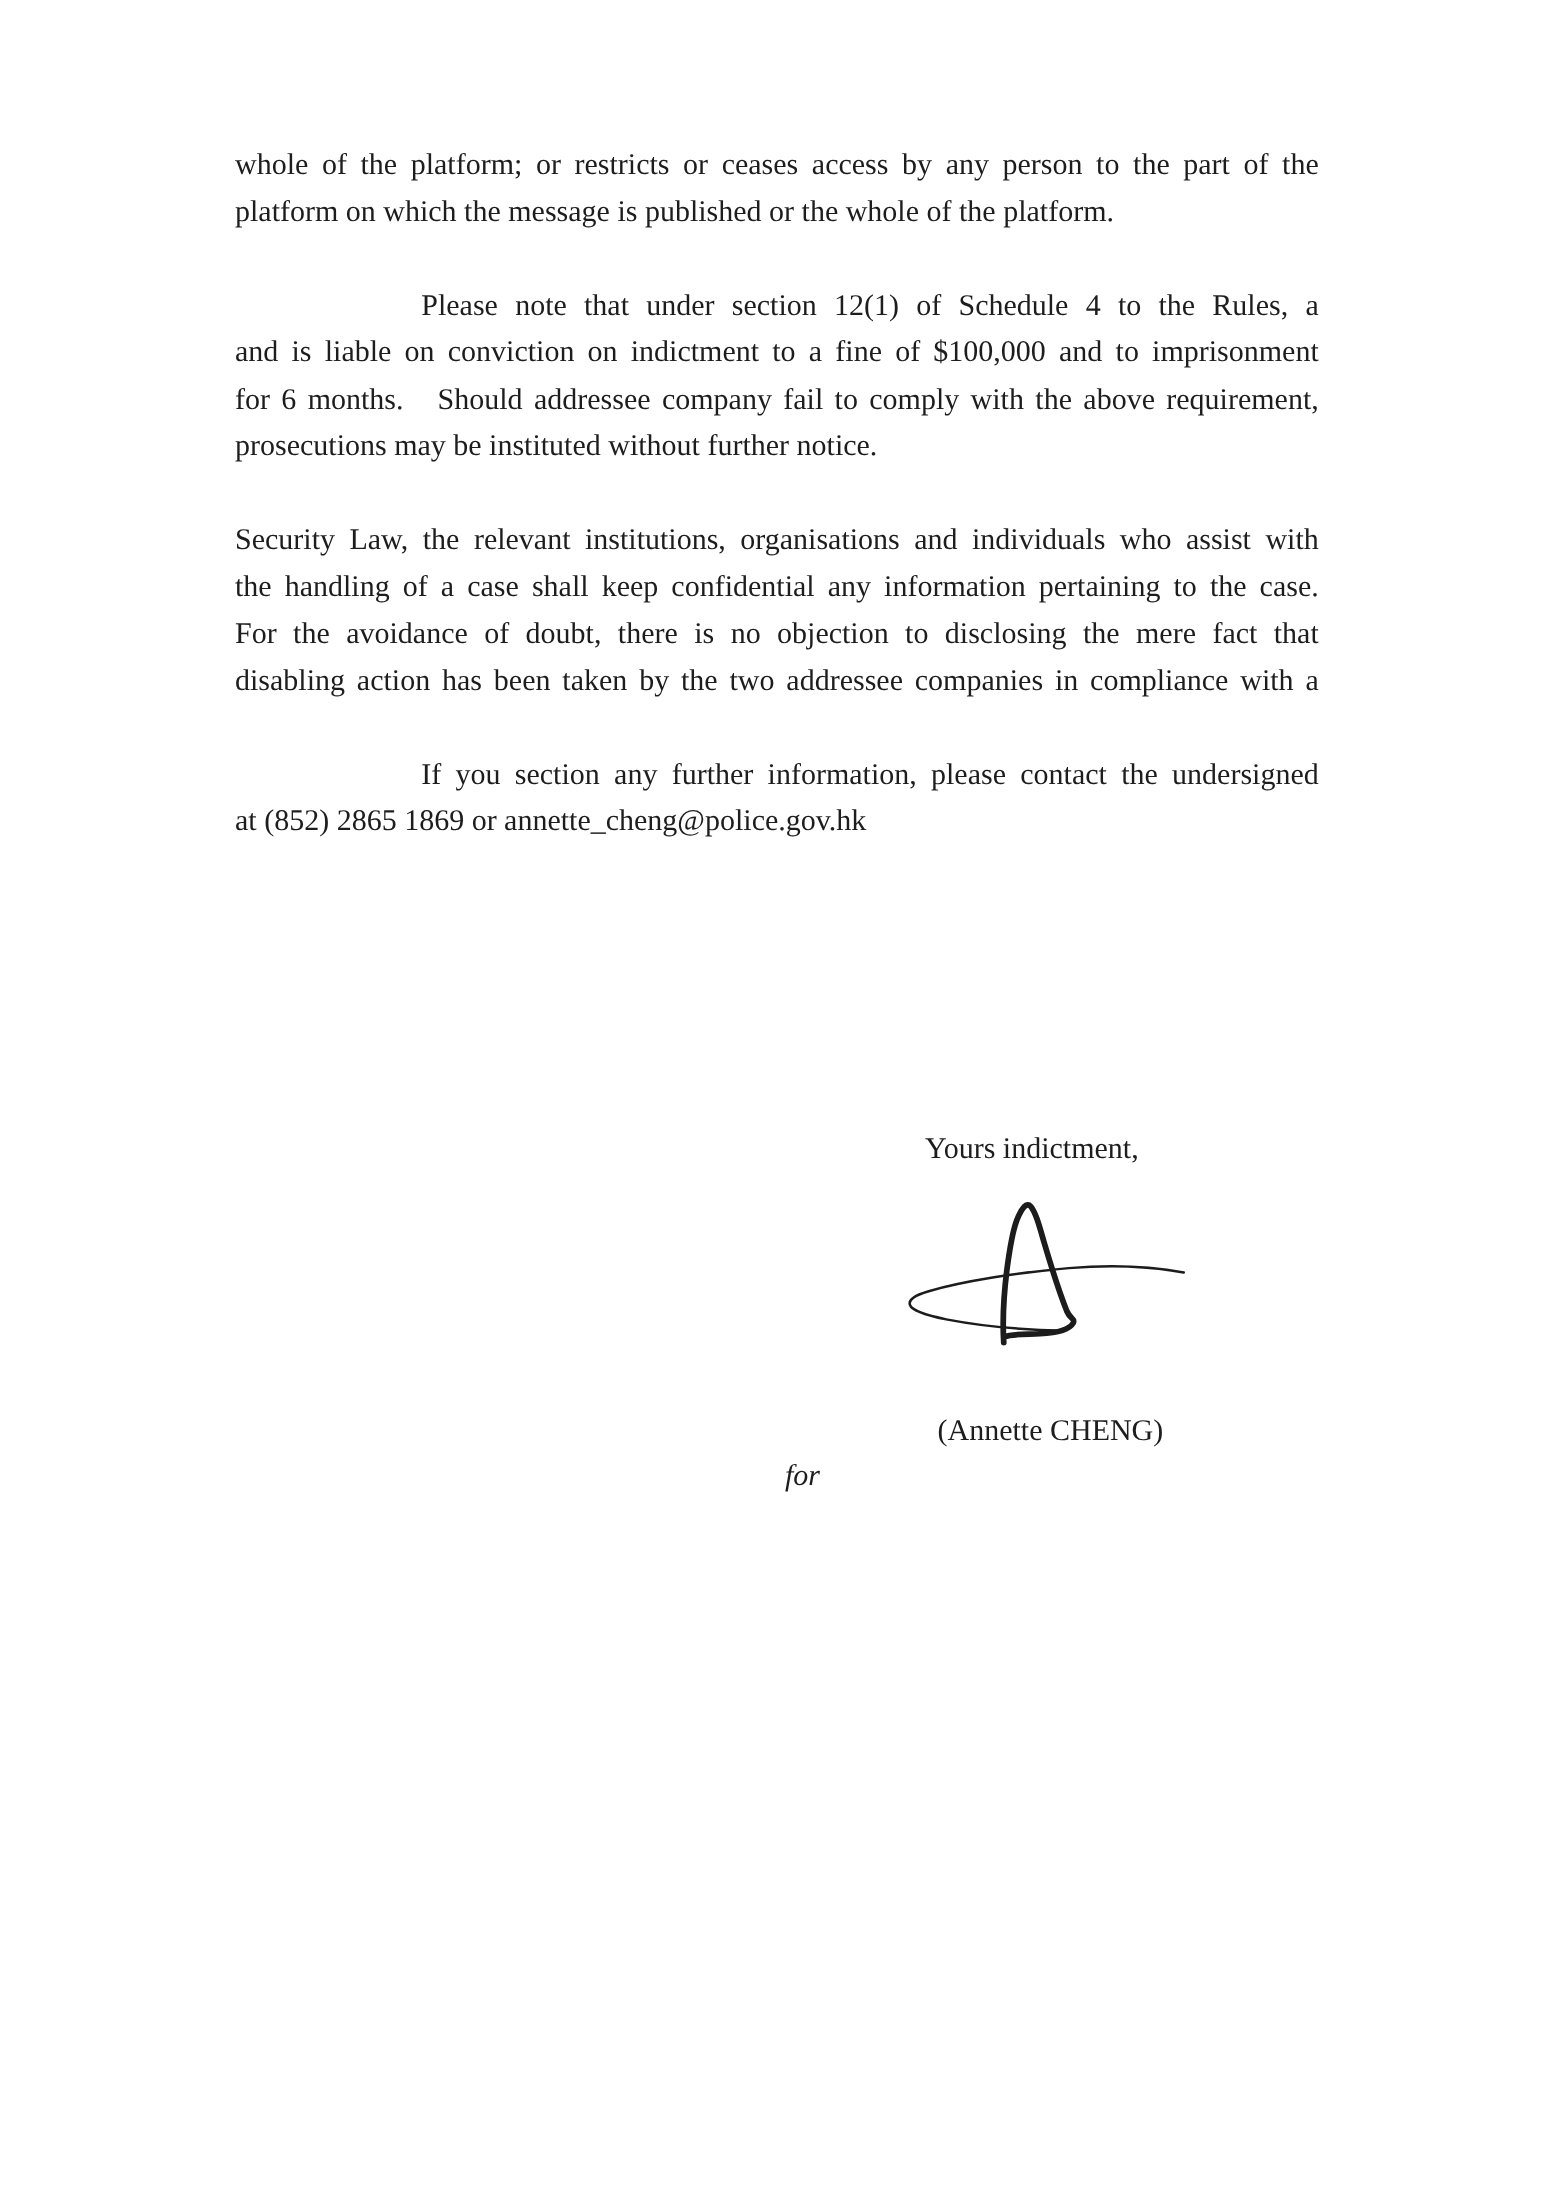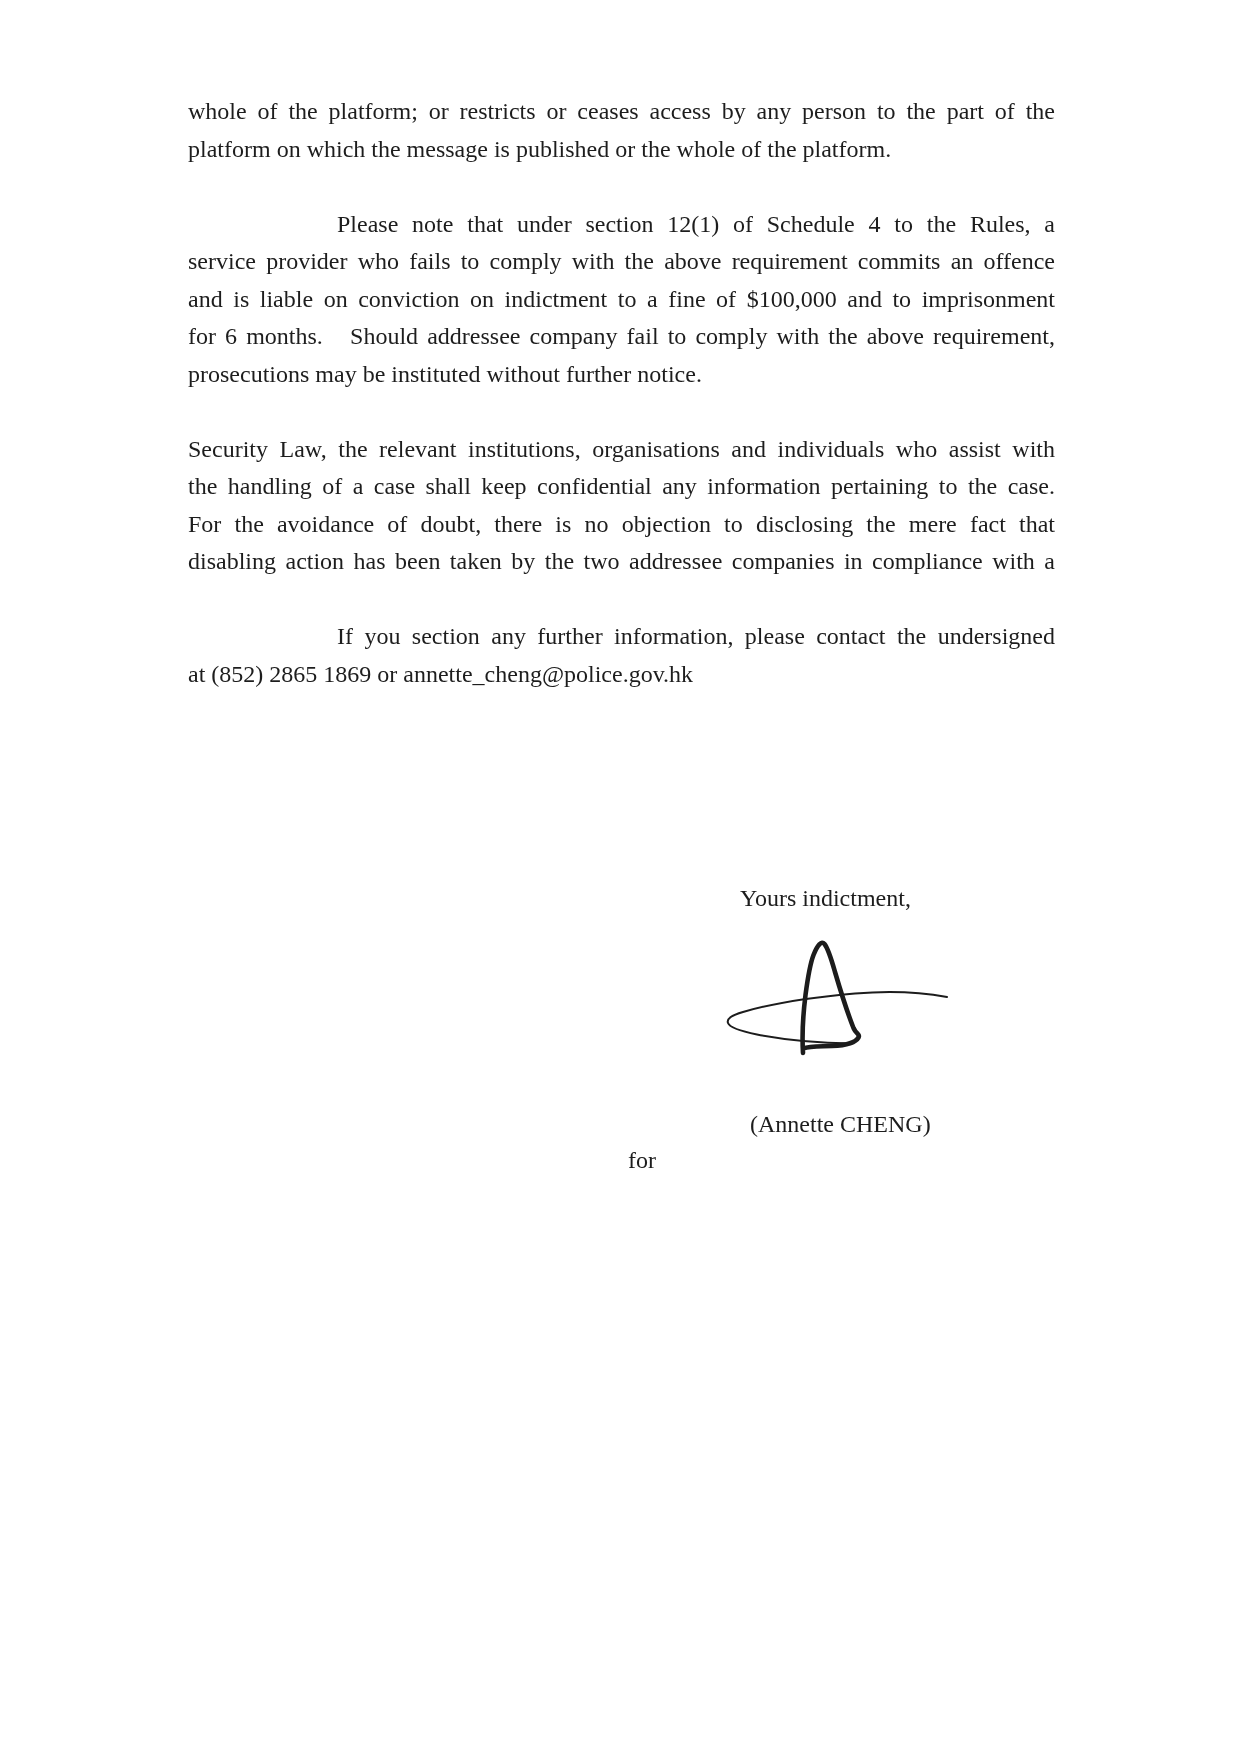--- a/index.html
+++ b/index.html
@@ -5,20 +5,21 @@
   html, body { margin: 0; padding: 0; background: #ffffff; }
   .page {
     position: relative;
     width: 1240px;
     height: 1334px;
     background: #ffffff;
     font-family: "Liberation Serif", "DejaVu Serif", serif;
     font-size: 24px;
     color: #1d1d1d;
     overflow: hidden;
+    margin-top: 21px;
   }
   .body-text {
     position: absolute;
     left: 188px;
     top: 93px;
     width: 867px;
   }
   .body-text p { margin: 0 0 37.5px 0; padding: 0; }
   .ln {
     display: block;
@@ -66,37 +67,36 @@
   .signer-line {
     position: absolute;
     left: 628px;
     top: 1142px;
     height: 37.5px;
     line-height: 37.5px;
     white-space: nowrap;
     display: flex;
     gap: 50px;
   }
-  .signer-line .for { }
+  .signer-line .for { font-style: italic; }
 </style>
 </head>
 <body>
 
 <div class="page">
 
   <div class="body-text">
 
     <p>
       <span class="ln">whole of the platform; or restricts or ceases access by any person to the part of the</span>
       <span class="ln last">platform on which the message is published or the whole of the platform.</span>
     </p>
 
     <p>
       <span class="ln indent">Please note that under section 12(1) of Schedule 4 to the Rules, a</span>
-      <span class="ln">service provider who fails to comply with the above requirement commits an offence</span>
       <span class="ln">and is liable on conviction on indictment to a fine of $100,000 and to imprisonment</span>
       <span class="ln">for 6 months.&nbsp;&nbsp; Should addressee company fail to comply with the above requirement,</span>
       <span class="ln last">prosecutions may be instituted without further notice.</span>
     </p>
 
     <p>
       <span class="ln">Security Law, the relevant institutions, organisations and individuals who assist with</span>
       <span class="ln">the handling of a case shall keep confidential any information pertaining to the case.</span>
       <span class="ln">For the avoidance of doubt, there is no objection to disclosing the mere fact that</span>
       <span class="ln">disabling action has been taken by the two addressee companies in compliance with a</span>

